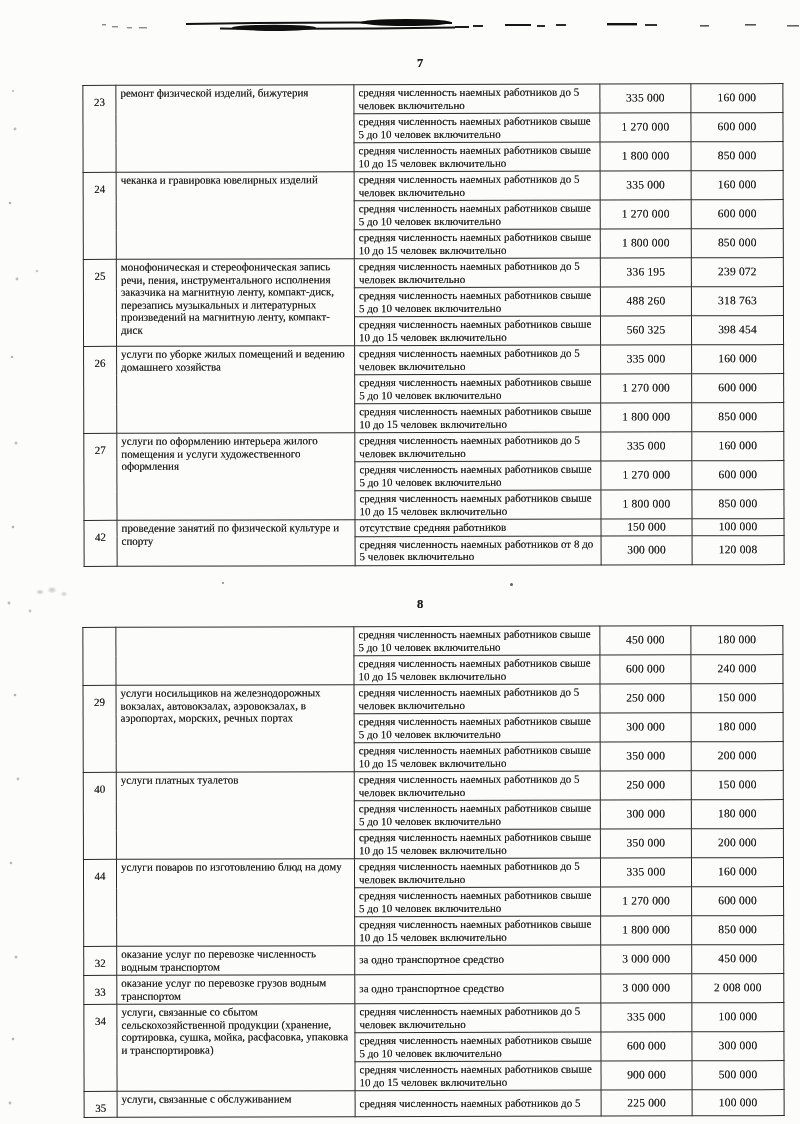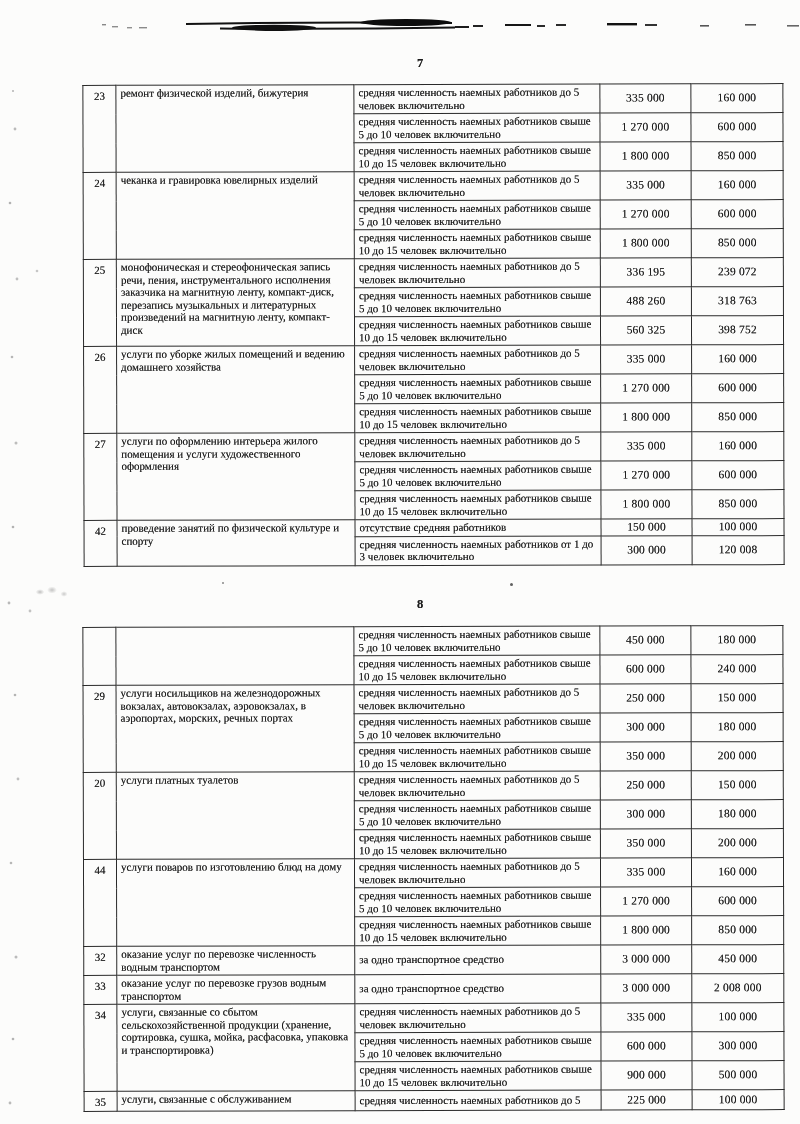--- a/index.html
+++ b/index.html
@@ -55,21 +55,21 @@
     border:1.5px solid #232323;
   }
   .tariff-table td{
     border:1px solid #2a2a2a;
     padding:1px 4px 2px 4px;
     font-size:11px;line-height:12.5px;
     vertical-align:top;
     text-shadow:0 0 .45px rgba(15,15,15,.65);
     overflow:hidden;
   }
-  .tariff-table td.col-num{text-align:center;padding-top:4px;margin-top:8px;}
+  .tariff-table td.col-num{text-align:center;padding-top:10px;margin-top:8px;}
   .tariff-table td.col-cond{vertical-align:middle;}
   .tariff-table td.col-val{
     text-align:center;vertical-align:middle;
     font-size:11.5px;letter-spacing:.2px;
   }
 </style>
 </head>
 <body>
 
 <div class="sheet">
@@ -154,21 +154,21 @@
             <td class="col-val">239 072</td>
           </tr>
           <tr>
             <td class="col-cond">средняя численность наемных работников свыше 5 до 10 человек включительно</td>
             <td class="col-val">488 260</td>
             <td class="col-val">318 763</td>
           </tr>
           <tr>
             <td class="col-cond">средняя численность наемных работников свыше 10 до 15 человек включительно</td>
             <td class="col-val">560 325</td>
-            <td class="col-val">398 752</td>
+            <td class="col-val">398 454</td>
           </tr>
           <tr>
             <td class="col-num" rowspan="3">26</td>
             <td class="col-service" rowspan="3">услуги по уборке жилых помещений и ведению домашнего хозяйства</td>
             <td class="col-cond">средняя численность наемных работников до 5 человек включительно</td>
             <td class="col-val">335 000</td>
             <td class="col-val">160 000</td>
           </tr>
           <tr>
             <td class="col-cond">средняя численность наемных работников свыше 5 до 10 человек включительно</td>
@@ -198,21 +198,21 @@
             <td class="col-val">850 000</td>
           </tr>
           <tr>
             <td class="col-num" rowspan="2">42</td>
             <td class="col-service" rowspan="2">проведение занятий по физической культуре и спорту</td>
             <td class="col-cond">отсутствие средняя работников</td>
             <td class="col-val">150 000</td>
             <td class="col-val">100 000</td>
           </tr>
           <tr>
-            <td class="col-cond">средняя численность наемных работников от 1 до 3 человек включительно</td>
+            <td class="col-cond">средняя численность наемных работников от 8 до 5 человек включительно</td>
             <td class="col-val">300 000</td>
             <td class="col-val">120 008</td>
           </tr>
         </tbody>
     </table>
   </div>
 
   <div class="page-block" id="page-1">
     <div class="page-number">8</div>
     <table class="tariff-table">
@@ -247,21 +247,21 @@
             <td class="col-cond">средняя численность наемных работников свыше 5 до 10 человек включительно</td>
             <td class="col-val">300 000</td>
             <td class="col-val">180 000</td>
           </tr>
           <tr>
             <td class="col-cond">средняя численность наемных работников свыше 10 до 15 человек включительно</td>
             <td class="col-val">350 000</td>
             <td class="col-val">200 000</td>
           </tr>
           <tr>
-            <td class="col-num" rowspan="3">20</td>
+            <td class="col-num" rowspan="3">40</td>
             <td class="col-service" rowspan="3">услуги платных туалетов</td>
             <td class="col-cond">средняя численность наемных работников до 5 человек включительно</td>
             <td class="col-val">250 000</td>
             <td class="col-val">150 000</td>
           </tr>
           <tr>
             <td class="col-cond">средняя численность наемных работников свыше 5 до 10 человек включительно</td>
             <td class="col-val">300 000</td>
             <td class="col-val">180 000</td>
           </tr>

